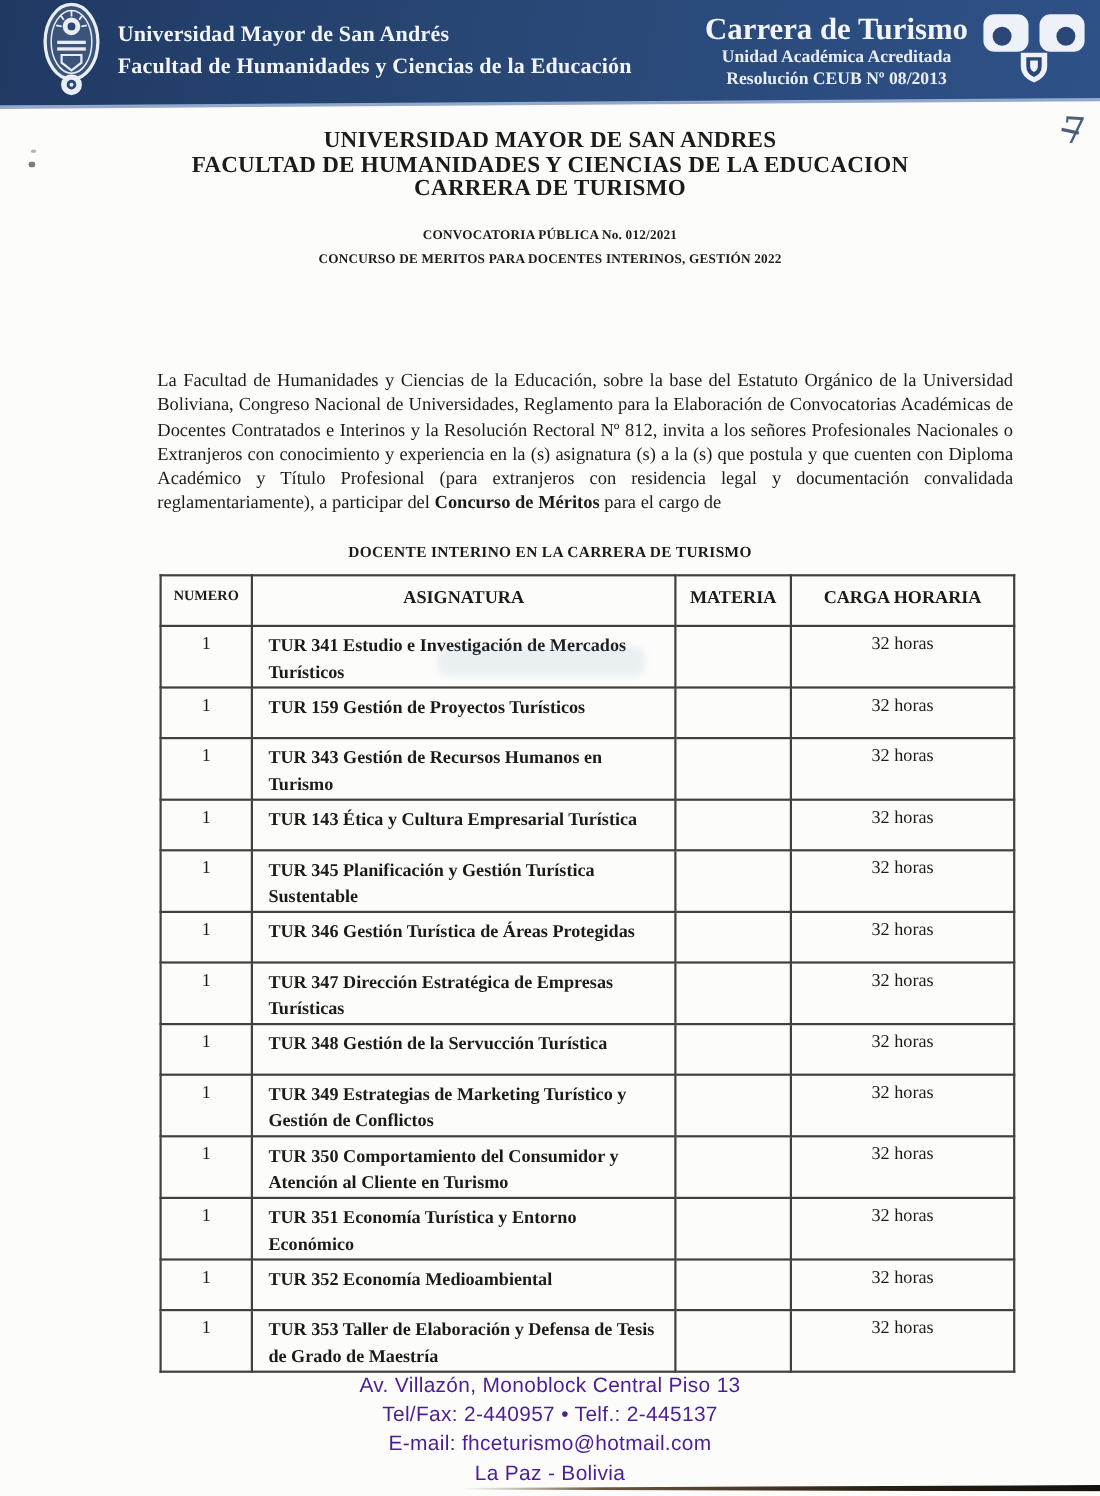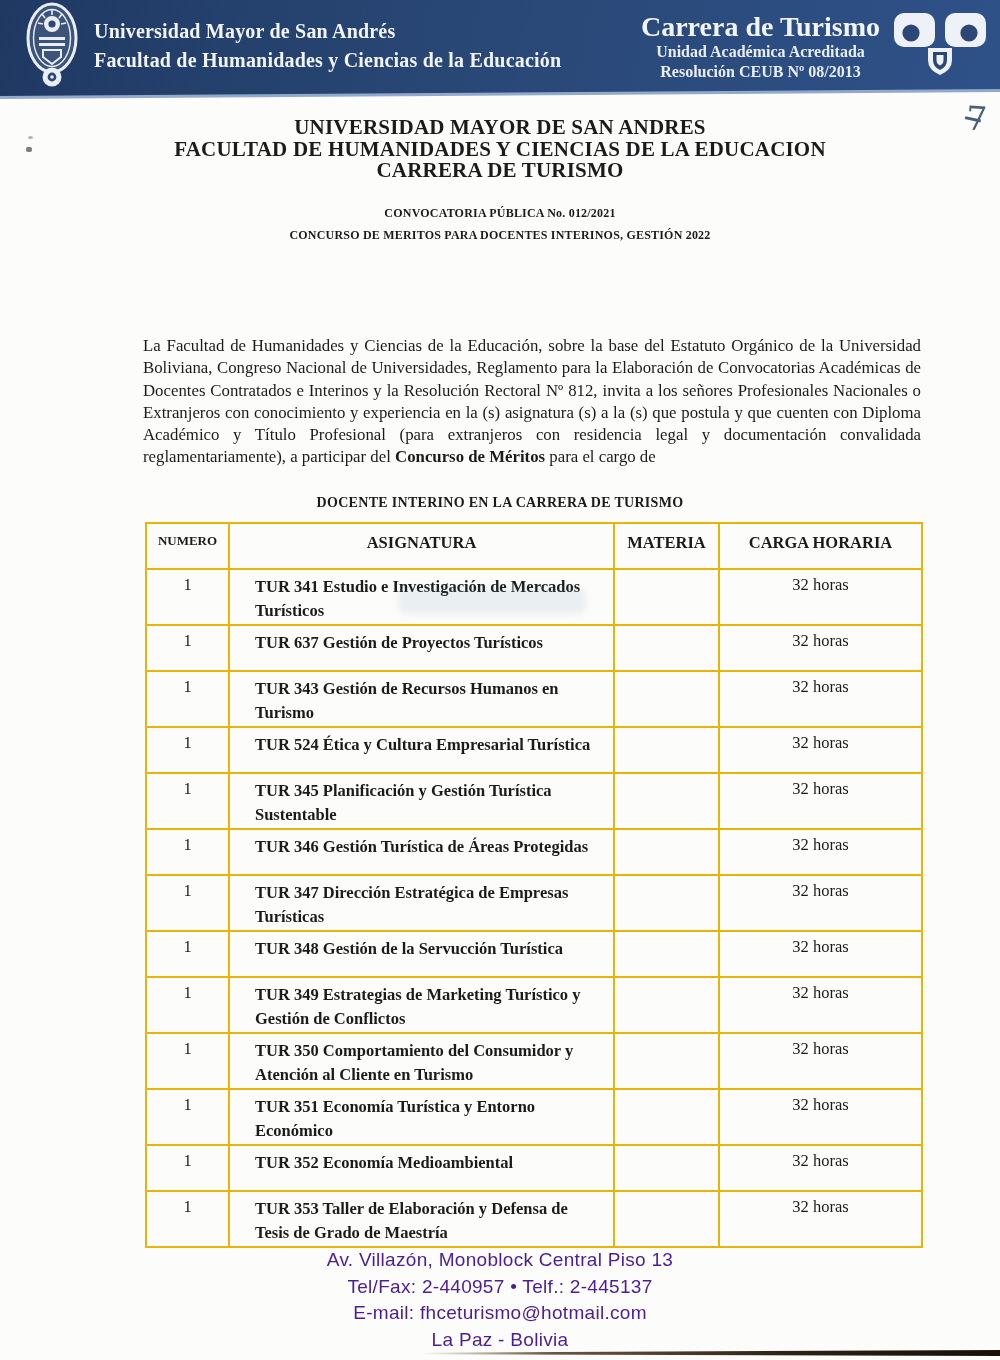--- a/index.html
+++ b/index.html
@@ -9,21 +9,21 @@
     font-family:"Liberation Serif", serif;color:#1b1b1b;
   }
 
   
   .banner{position:absolute;top:0;left:0;width:100%;height:102px;}
   .banner-light{position:absolute;top:0;left:0;width:100%;height:100px;
     background:#93a9cc;clip-path:polygon(0 0,100% 0,100% 92%,0 99%);}
   .banner-navy{position:absolute;top:0;left:0;width:100%;height:100px;
     background:linear-gradient(100deg,#1f3963 0%,#294775 45%,#2e5188 100%);
     clip-path:polygon(0 0,100% 0,100% 89%,0 96%);}
-  .banner-content{position:relative;display:flex;align-items:center;height:92px;padding:0 12px 0 20px;}
+  .banner-content{position:relative;display:flex;align-items:center;height:92px;padding:0 12px 0 33px;}
   .seal{flex:0 0 auto;margin-top:2px;}
   .banner-left-text{margin-left:10px;color:#f1f4f9;font-weight:bold;font-size:20px;line-height:29px;letter-spacing:.2px;}
   .banner-right{margin-left:auto;display:flex;align-items:center;gap:12px;}
   .banner-right-text{text-align:center;color:#f1f4f9;}
   .carrera{font-size:28px;font-weight:bold;line-height:31px;}
   .acred{font-size:16px;font-weight:bold;line-height:20px;color:#e9eef6;}
   .tur-logo{flex:0 0 auto;margin-top:2px;}
 
   
   .handwritten{position:absolute;top:102px;left:966px;font-family:"DejaVu Serif",serif;
@@ -43,30 +43,30 @@
   .intro{position:absolute;top:287px;left:143px;width:778px;
     font-size:16.8px;line-height:22.3px;text-align:justify;margin-top:48px;}
   .intro b{font-weight:bold;}
 
   .section-title{position:absolute;top:456px;left:0;width:100%;text-align:center;
     font-weight:bold;font-size:14px;letter-spacing:.3px;margin-top:39px;}
 
   
   .table-wrap{position:absolute;top:522px;left:145px;width:776px;}
   table{width:100%;border-collapse:collapse;border:2px solid #3d3d3d;table-layout:fixed;}
-  th,td{border:2px solid #eab308;vertical-align:top;}
+  th,td{border:2px solid #404040;vertical-align:top;}
   th{font-weight:bold;padding-top:9px;height:46px;font-size:16.5px;box-sizing:border-box;}
   th.h-num{font-size:13px;}
   .col-num{width:83px;}
   .col-asig{width:385px;}
   .col-mat{width:105px;}
   .col-carga{width:203px;}
   td{height:46px;padding-top:5px;font-size:16.5px;box-sizing:border-box;}
   td.c-num,td.c-carga,td.c-mat{text-align:center;}
-  td.c-asig{font-weight:bold;padding-left:25px;padding-right:10px;line-height:24px;}
+  td.c-asig{font-weight:bold;padding-left:14px;padding-right:10px;line-height:24px;}
   tr.tall td{height:56px;}
   .smudge{position:absolute;left:398px;top:588px;width:188px;height:26px;
     background:rgba(115,155,185,0.13);filter:blur(3px);border-radius:8px;}
 
   
   .footer{position:absolute;top:1247px;left:0;width:100%;text-align:center;
     font-family:"Liberation Sans",sans-serif;color:#4c1d95;
     font-size:19px;line-height:26.5px;letter-spacing:.3px;}
 
   
@@ -165,33 +165,33 @@
       </thead>
       <tbody>
         <tr>
           <td class="c-num">1</td>
           <td class="c-asig">TUR 341 Estudio e Investigación de Mercados Turísticos</td>
           <td class="c-mat"></td>
           <td class="c-carga">32 horas</td>
         </tr>
         <tr>
           <td class="c-num">1</td>
-          <td class="c-asig">TUR 637 Gestión de Proyectos Turísticos</td>
+          <td class="c-asig">TUR 159 Gestión de Proyectos Turísticos</td>
           <td class="c-mat"></td>
           <td class="c-carga">32 horas</td>
         </tr>
         <tr>
           <td class="c-num">1</td>
           <td class="c-asig">TUR 343 Gestión de Recursos Humanos en Turismo</td>
           <td class="c-mat"></td>
           <td class="c-carga">32 horas</td>
         </tr>
         <tr>
           <td class="c-num">1</td>
-          <td class="c-asig">TUR 524 Ética y Cultura Empresarial Turística</td>
+          <td class="c-asig">TUR 143 Ética y Cultura Empresarial Turística</td>
           <td class="c-mat"></td>
           <td class="c-carga">32 horas</td>
         </tr>
         <tr>
           <td class="c-num">1</td>
           <td class="c-asig">TUR 345 Planificación y Gestión Turística Sustentable</td>
           <td class="c-mat"></td>
           <td class="c-carga">32 horas</td>
         </tr>
         <tr>

